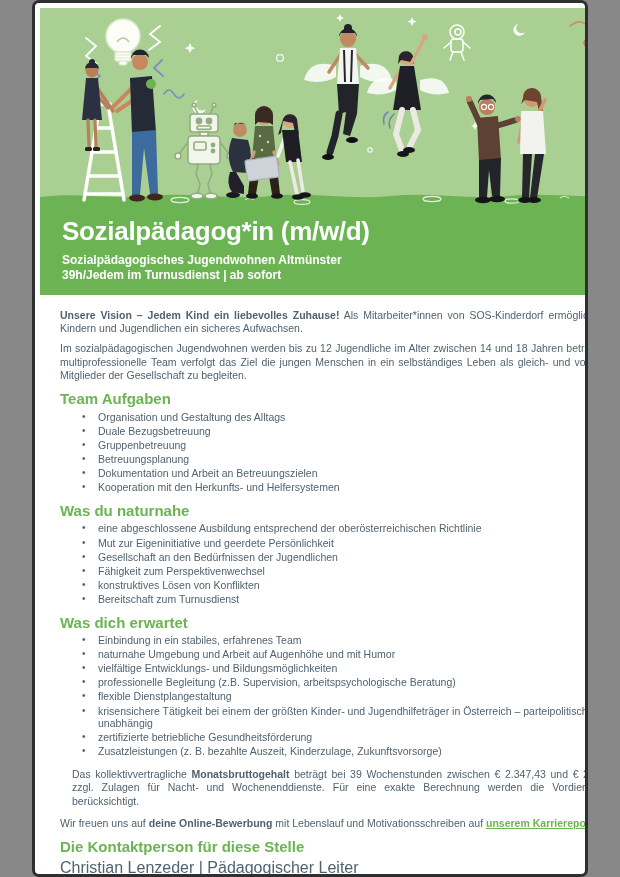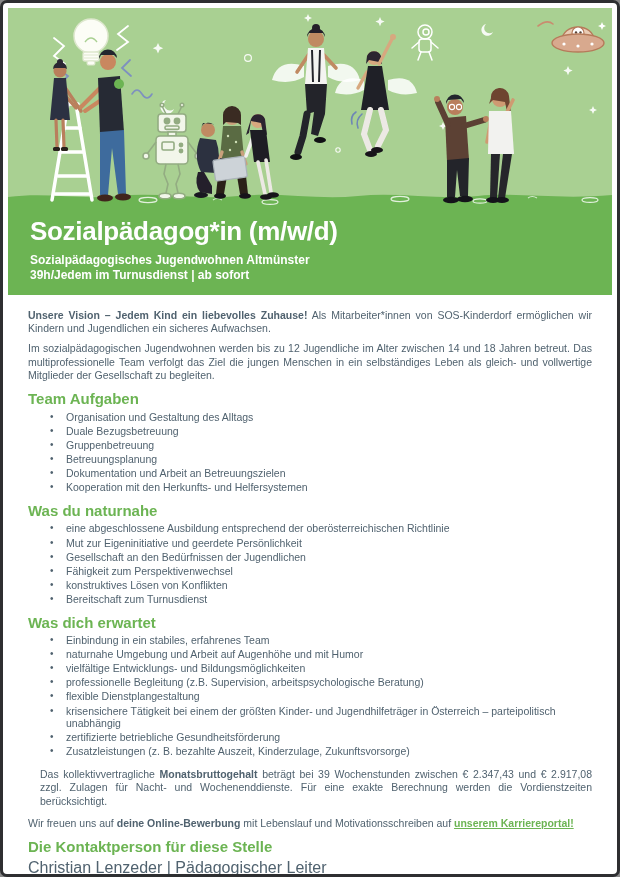--- a/index.html
+++ b/index.html
@@ -1,18 +1,18 @@
 <!DOCTYPE html>
 <html lang="de"><head>
 <meta charset="utf-8">
 <style>
   html,body{margin:0;padding:0;background:#888;}
   .page{
     position:relative;
-    width:620px;height:877px;
+    width:556px;height:877px;
     box-sizing:border-box;
     background:#fff;
     border:3px solid #2e2f31;
     border-radius:7px;
     padding:5px;
     margin:0 auto;
     overflow:hidden;
     font-family:"Liberation Sans",sans-serif;
   }
   .content{width:604px;}

